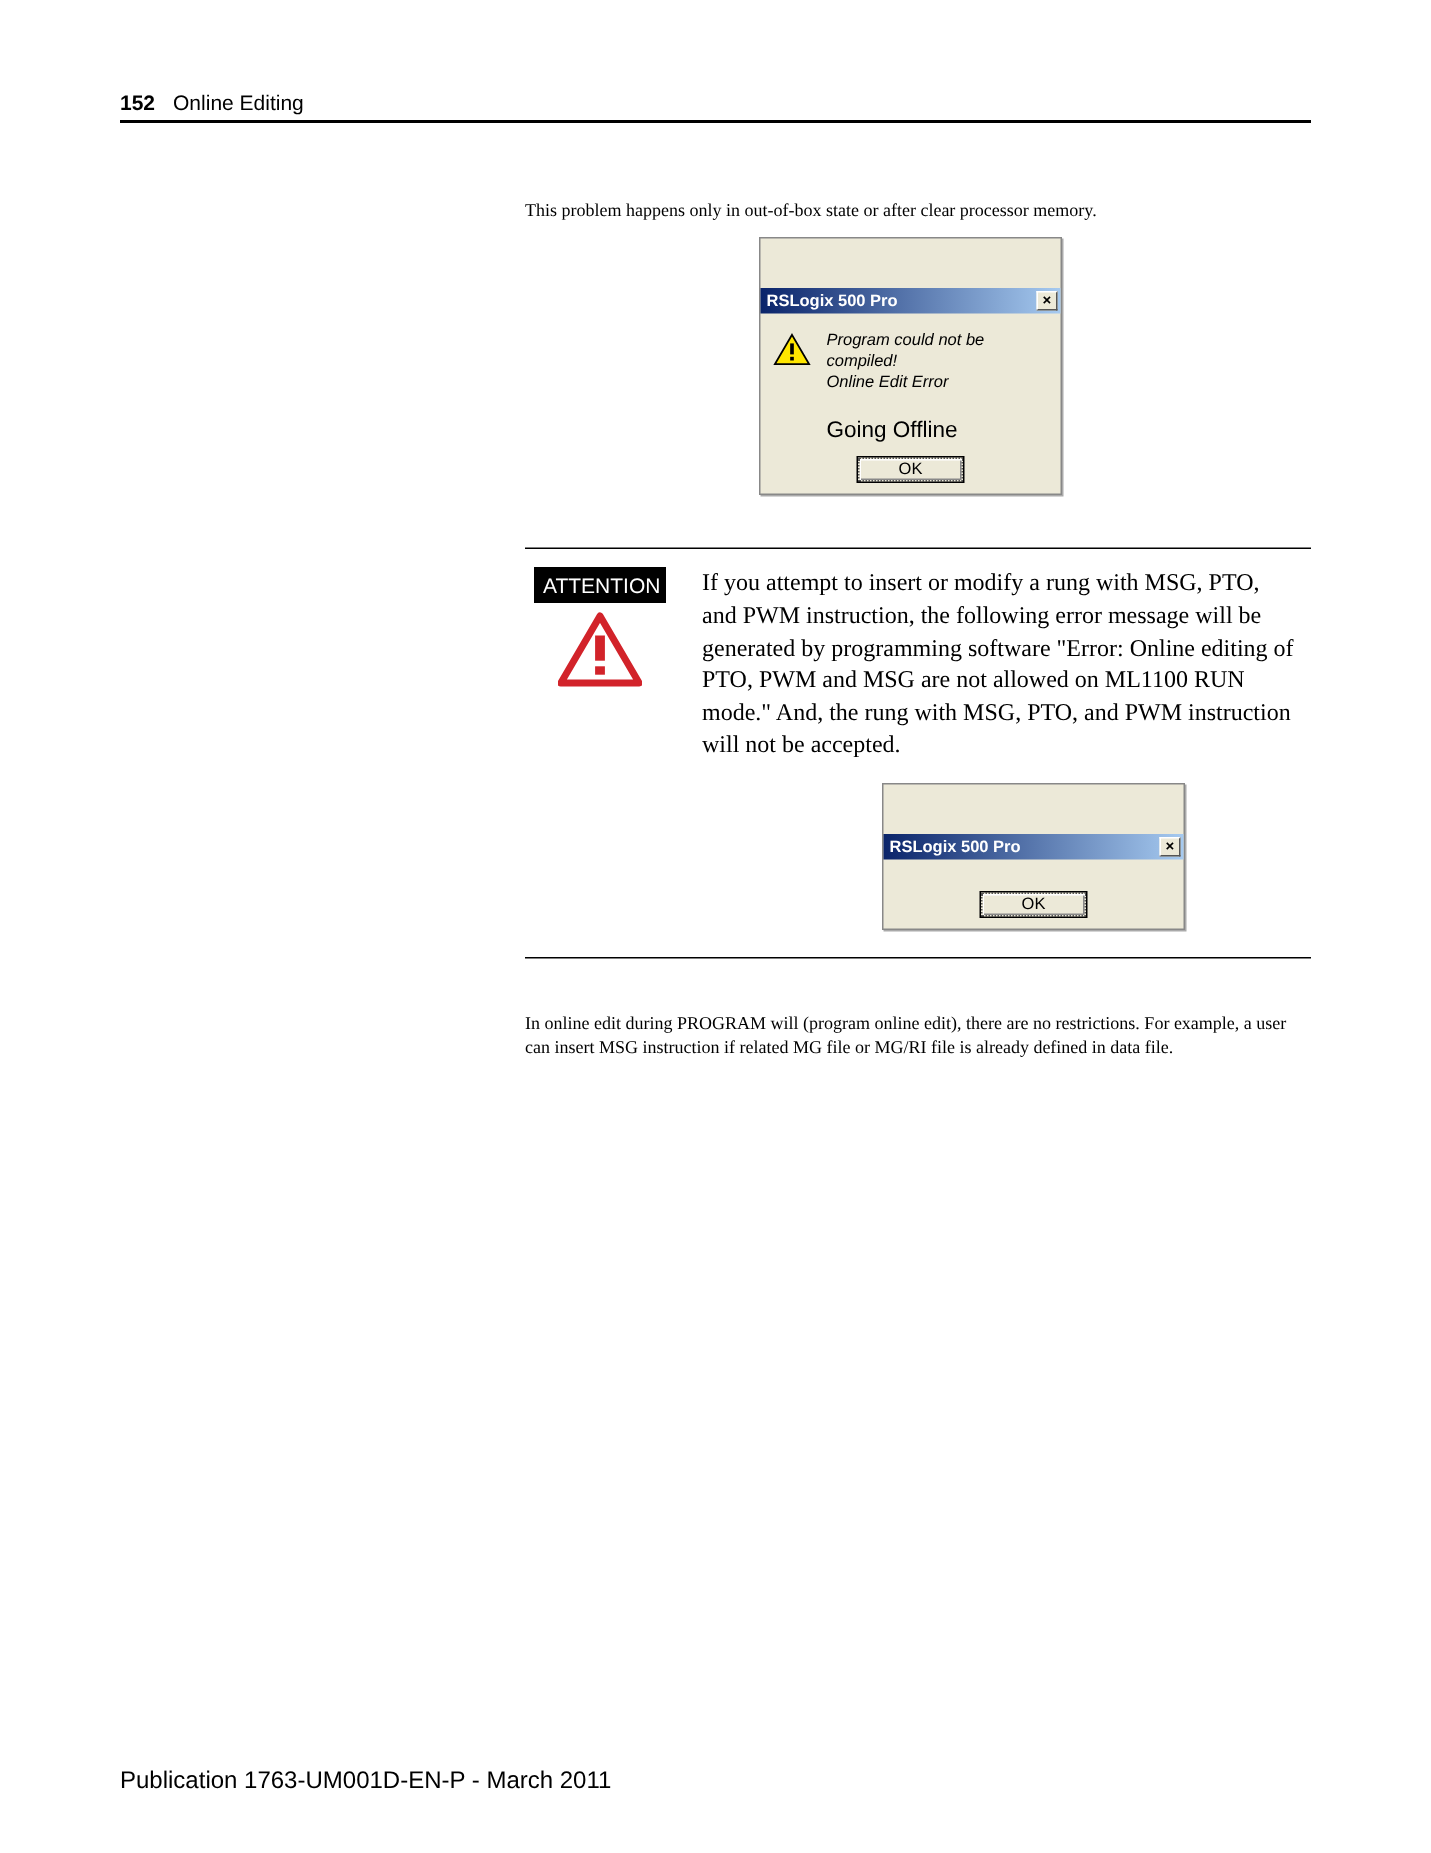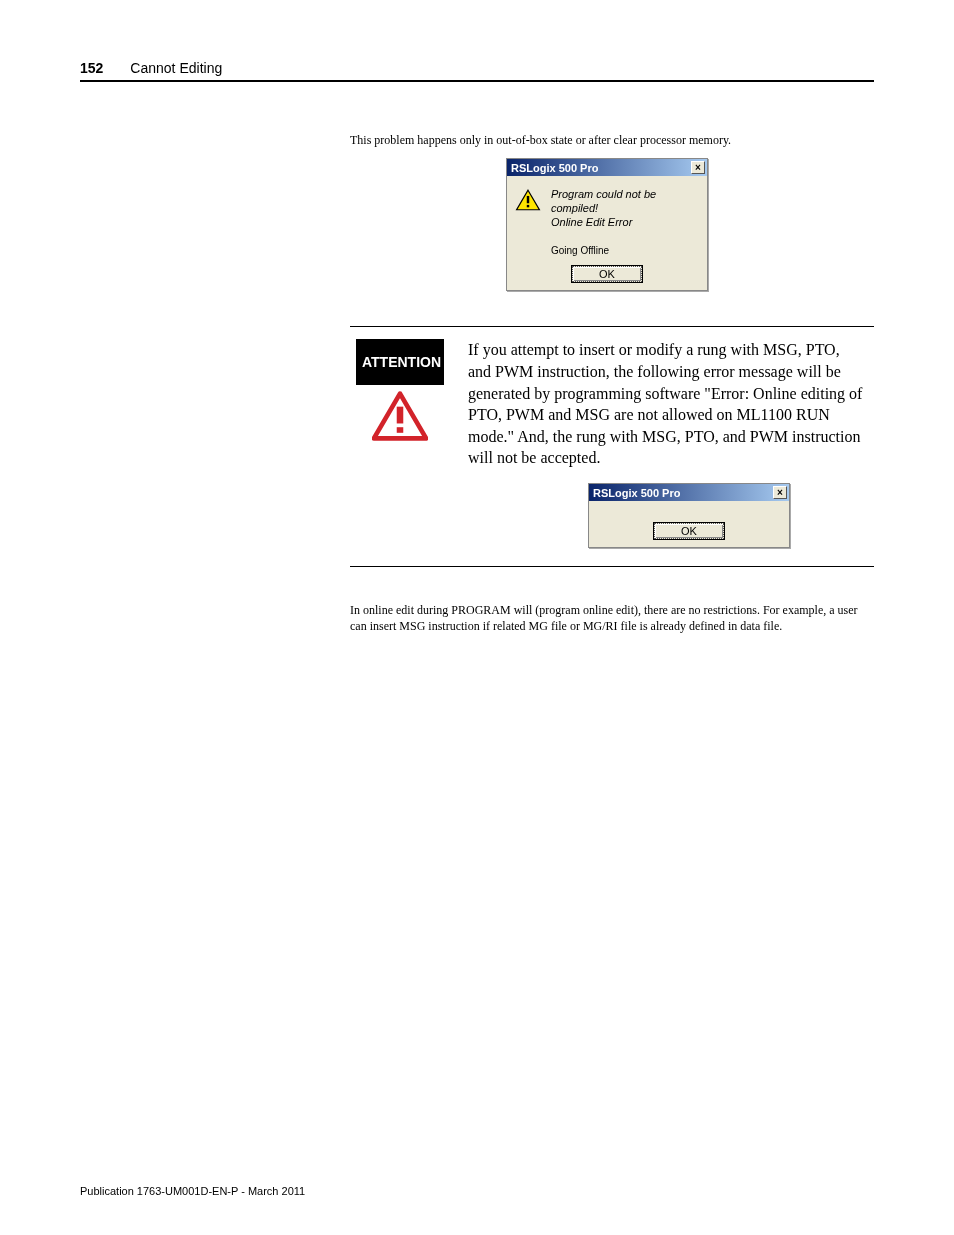--- a/index.html
+++ b/index.html
@@ -22,21 +22,21 @@
     display: flex;
     align-items: baseline;
     border-bottom: 2px solid #000;
     padding-bottom: 4px;
     margin-bottom: 50px;
   }
   .page-num {
     font-family: Arial, Helvetica, sans-serif;
     font-weight: bold;
     font-size: 14px;
-    margin-right: 27px;
+    margin-right: 12px;
   }
   .section-title {
     font-family: Arial, Helvetica, sans-serif;
     font-size: 14px;
     font-weight: 300;
   }
   .content-col {
     margin-left: 270px;
     margin-right: 10px;
   }
@@ -55,20 +55,21 @@
     box-shadow: 1px 1px 0 #aaa;
   }
   .dialog-title {
     background: linear-gradient(to right, #0a246a, #a6caf0);
     color: #fff;
     font-weight: bold;
     padding: 2px 2px 2px 4px;
     display: flex;
     justify-content: space-between;
     align-items: center;
+    margin-top: 33px;
   }
   .dialog-close {
     background: #ece9d8;
     color: #000;
     border: 1px solid #fff;
     border-right-color:#555;
     border-bottom-color:#555;
     width: 14px;
     height: 13px;
     font-family: Arial;
@@ -91,21 +92,21 @@
   .warn-icon-small {
     width: 26px;
     height: 24px;
     flex-shrink: 0;
   }
   .dialog-msg {
     font-size: 11px;
     line-height: 1.25;
   }
   .dialog-sub {
-    font-size: 10px;
+    font-size: 15px;
     margin-left: 36px;
     margin-top: 16px;
   }
   .dialog-btn-row {
     text-align: center;
     margin-top: 10px;
   }
   .win-btn {
     border: 1px dotted #555;
     outline: 1px solid #000;
@@ -128,23 +129,23 @@
   }
   .attention-left {
     width: 100px;
     flex-shrink: 0;
     text-align: center;
   }
   .attention-label {
     background: #000;
     color: #fff;
     font-family: Arial, Helvetica, sans-serif;
-    font-weight: bold;
+    font-weight: normal;
     font-size: 14px;
-    padding: 15px 6px;
+    padding: 4px 6px;
     display: inline-block;
     margin-bottom: 6px;
     width: 88px;
     box-sizing: border-box;
   }
   .attention-icon {
     width: 56px;
     height: 50px;
     margin: 0 auto;
   }
@@ -157,32 +158,32 @@
   }
   .dialog2 {
     width: 200px;
     margin: 8px 0 0 120px;
   }
   .footer {
     position: absolute;
     left: 80px;
     bottom: 38px;
     font-family: Arial, Helvetica, sans-serif;
-    font-size: 11px;
+    font-size: 16px;
     margin-top: 43px;
   }
 </style>
 </head>
 <body>
 
 <div class="page">
 
   <div class="header">
     <span class="page-num">152</span>
-    <span class="section-title">Cannot Editing</span>
+    <span class="section-title">Online Editing</span>
   </div>
 
   <div class="content-col">
     <p class="para">This problem happens only in out-of-box state or after clear processor memory.</p>
 
     <div class="dialog">
       <div class="dialog-title">
         <span>RSLogix 500 Pro</span>
         <span class="dialog-close">×</span>
       </div>

